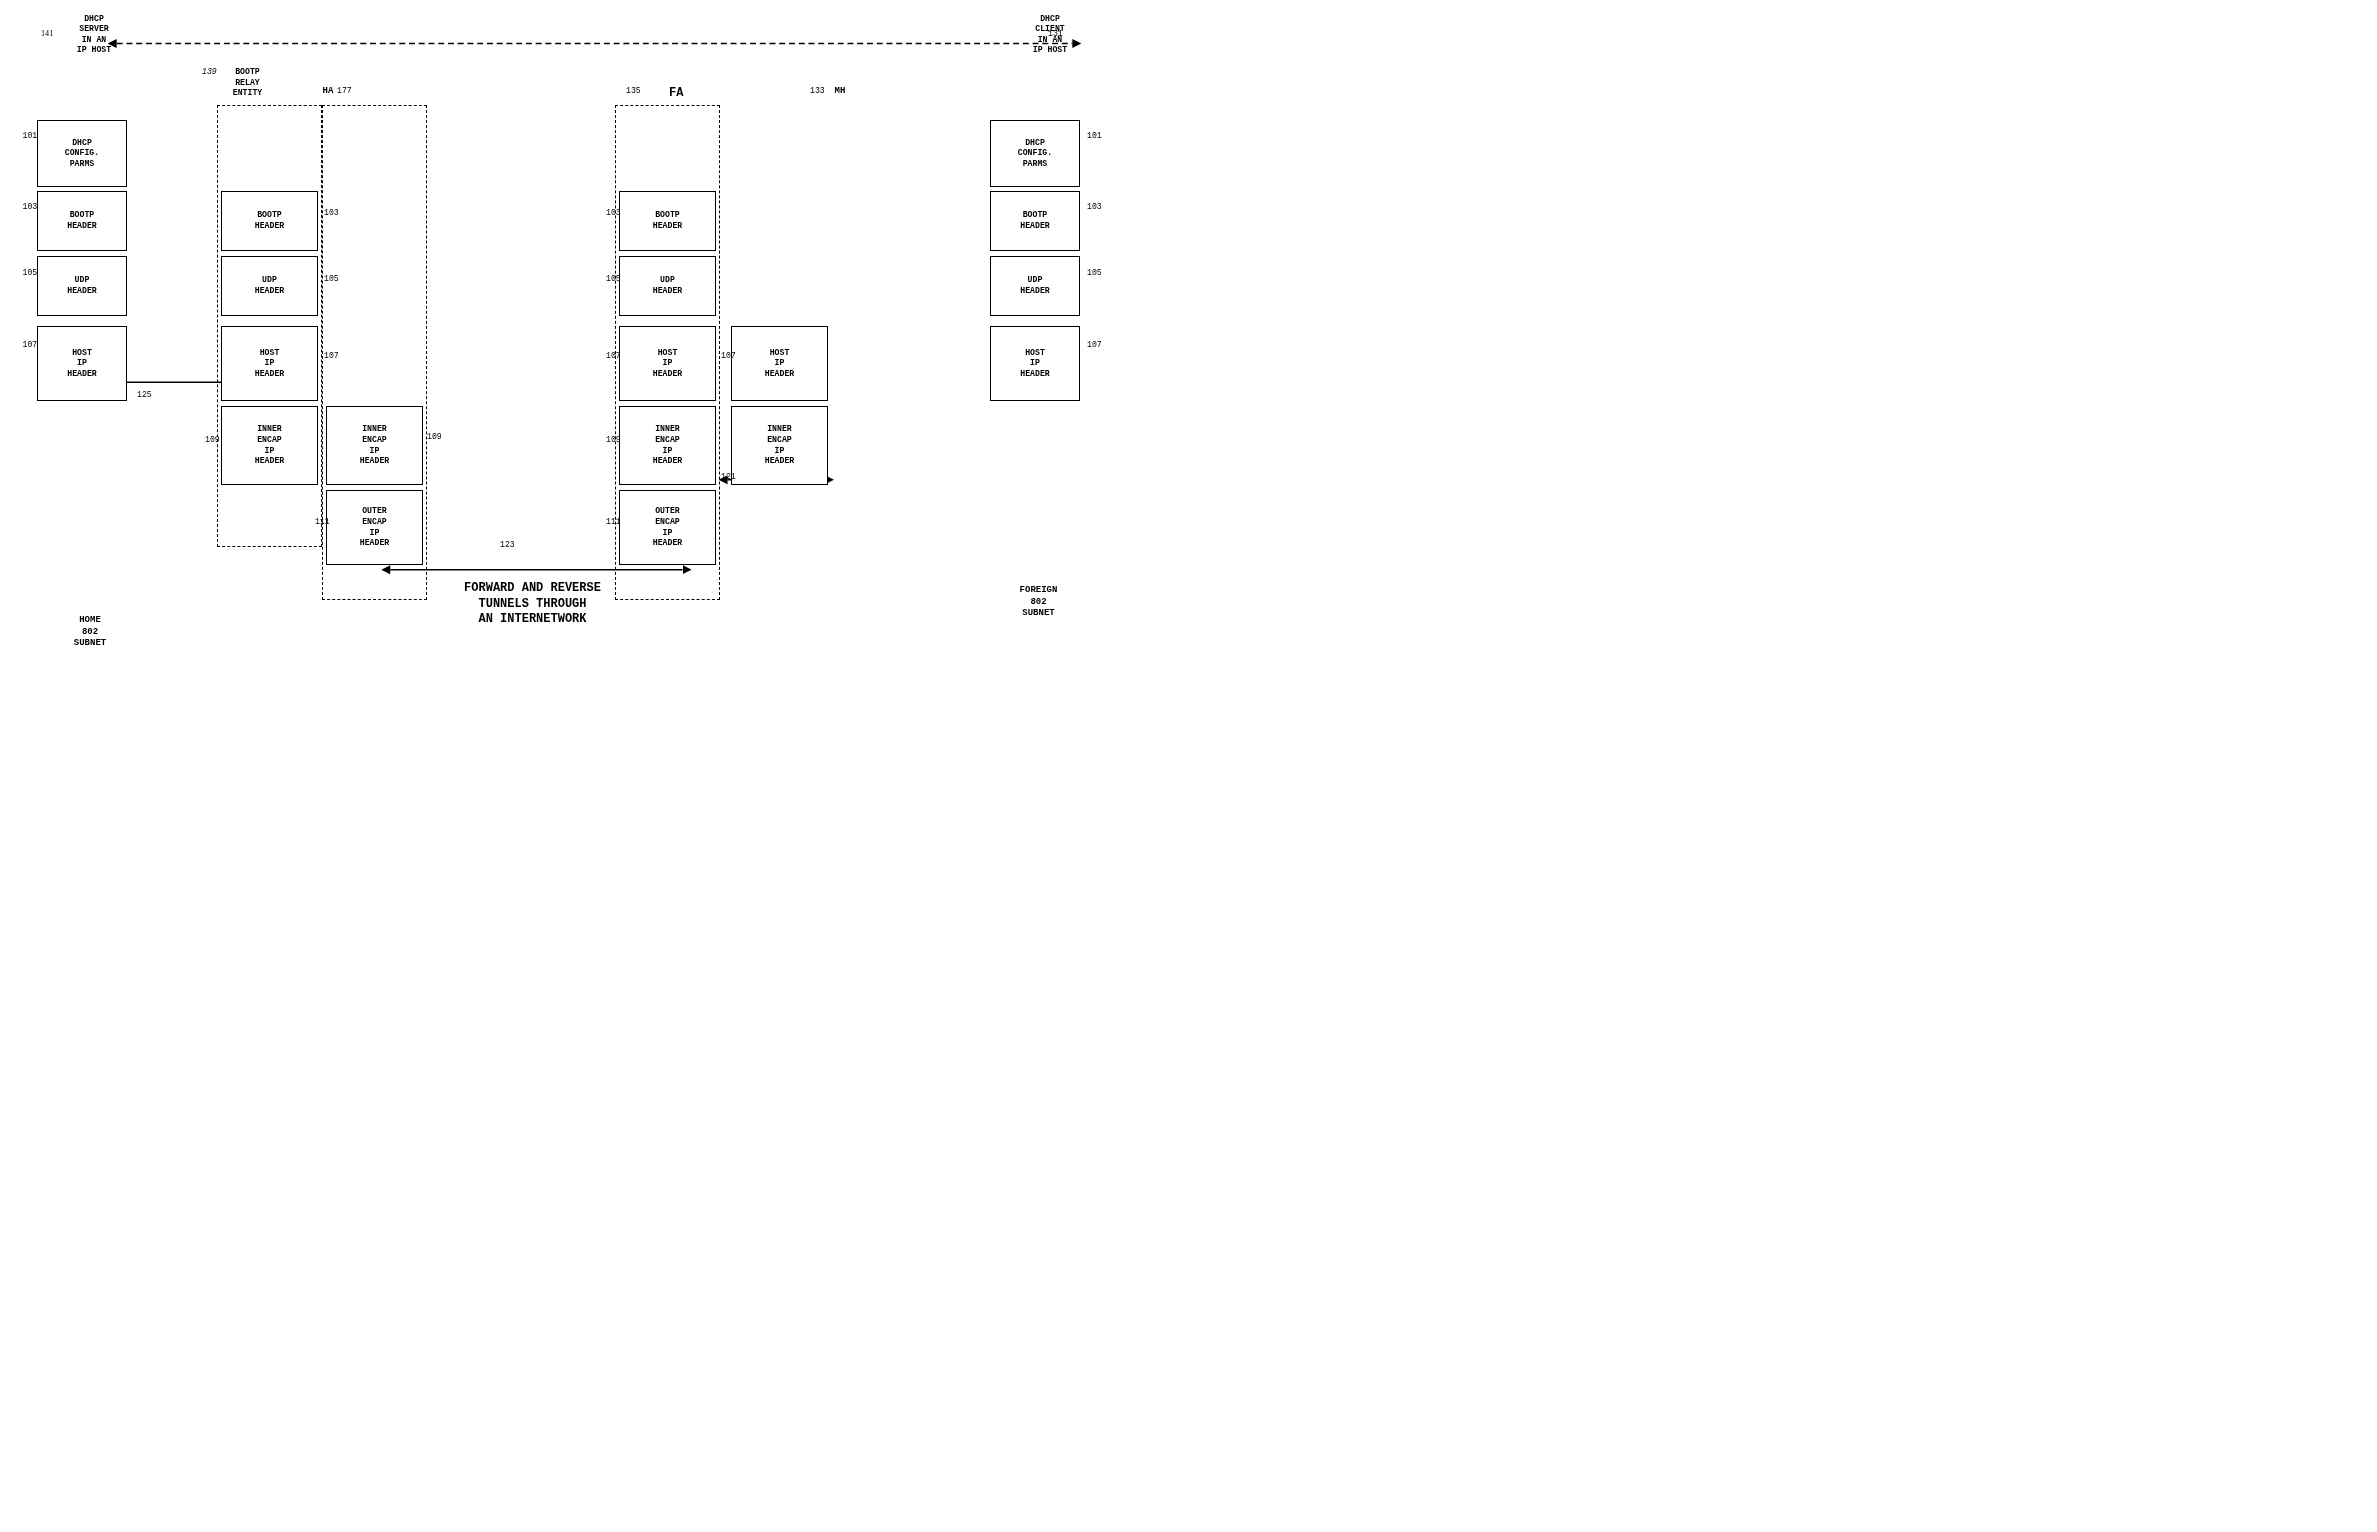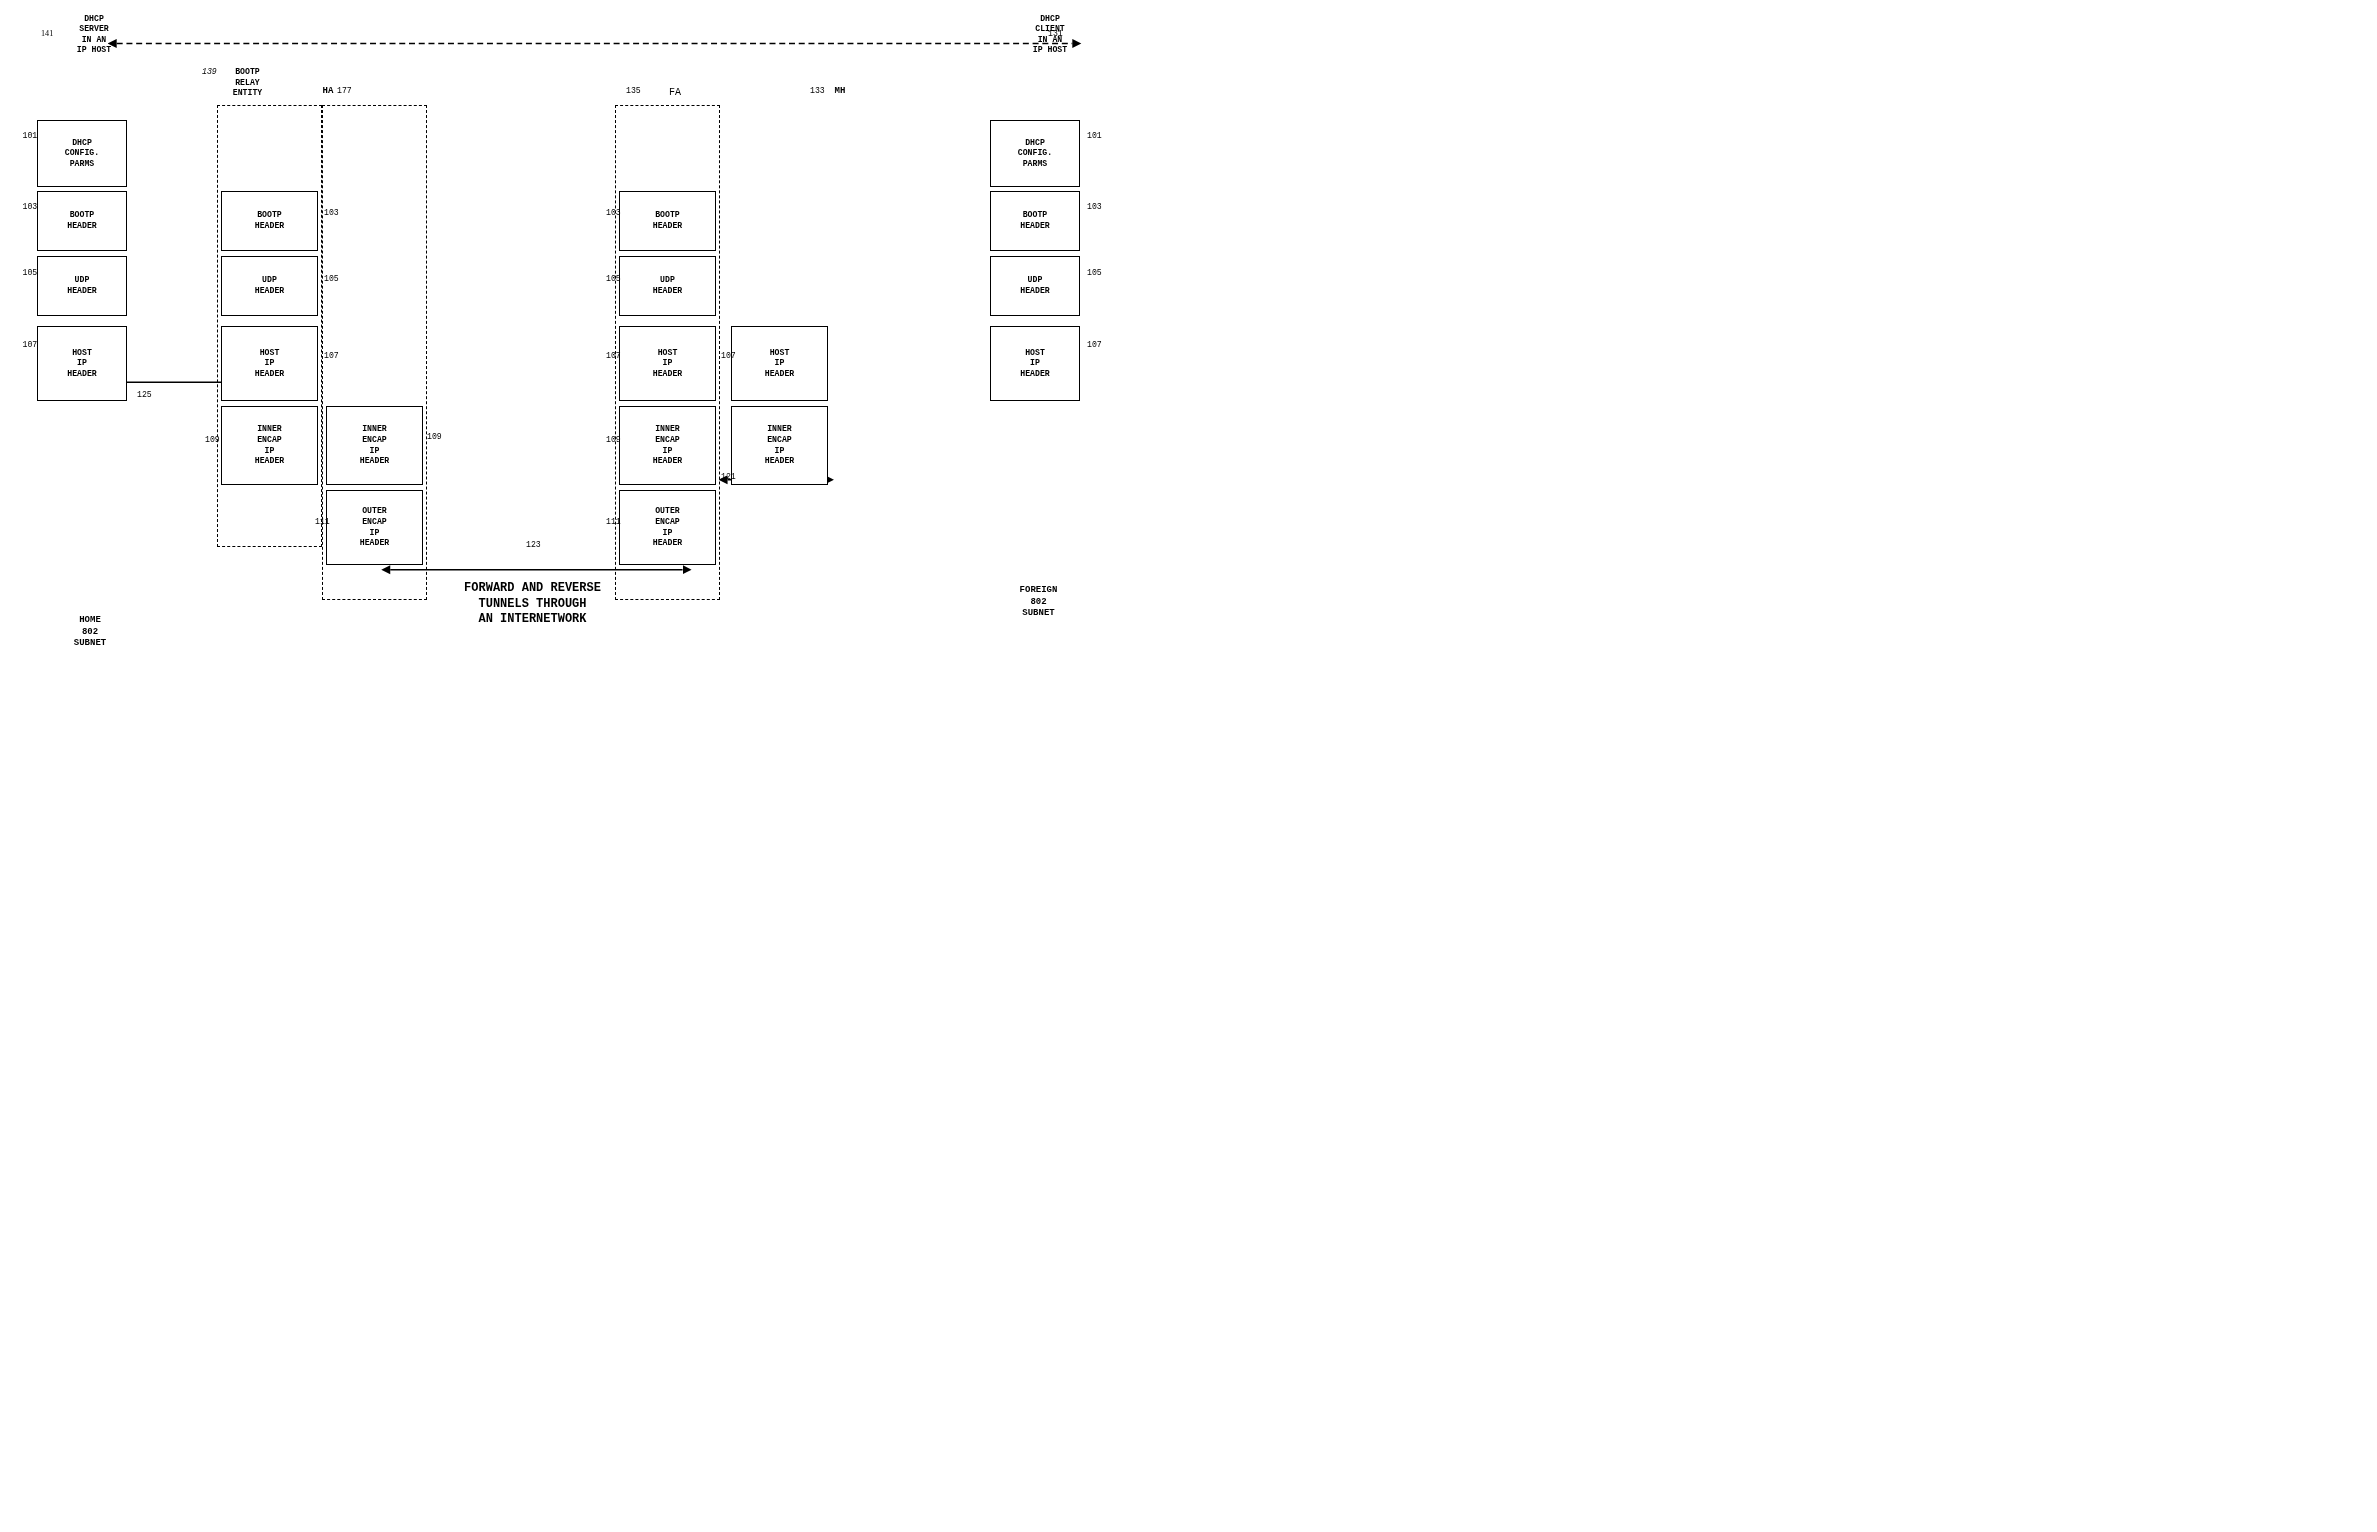--- a/index.html
+++ b/index.html
@@ -117,21 +117,21 @@
 ENTITY</span>
   </div>
 
   <span class="ref-num" style="left:337px; top:86px;">177</span>
   <div class="label" style="left:313px; top:86px; width:30px;">
     <span style="font-size:9px; font-weight:bold;">HA</span>
   </div>
 
   <span class="ref-num" style="left:626px; top:86px;">135</span>
   <div class="label" style="left:645px; top:86px; width:30px;">
-    <span style="font-size:10px; font-weight:normal;margin-left:24px;">FA</span>
+    <span style="font-size:12px; font-weight:bold;margin-left:24px;">FA</span>
   </div>
 
   <span class="ref-num" style="left:810px; top:86px;">133</span>
   <div class="label" style="left:825px; top:86px; width:30px;">
     <span style="font-size:9px; font-weight:bold;">MH</span>
   </div>
 
   <span class="ref-num" style="left:22.5px; top:131px;">101</span>
   <div class="box" style="left:37px; top:120px; width:90px; height:67px;">
     <span style="white-space:pre-line;">DHCP
@@ -290,21 +290,21 @@
 802
 SUBNET</span>
   </div>
 
   <div class="label" style="left:990px; top:585px; width:97px;">
     <span style="white-space:pre-line; font-size:9px; font-weight:bold;">FOREIGN
 802
 SUBNET</span>
   </div>
 
-  <span class="ref-num" style="left:526px; top:540px;font-family:Liberation Mono, monospace;">123</span>
+  <span class="ref-num" style="left:500px; top:540px;font-family:Liberation Mono, monospace;">123</span>
   <div class="label" style="left:439px; top:581px; width:187px;">
     <span style="white-space:pre-line; font-size:12px; font-weight:bold;">FORWARD AND REVERSE
 TUNNELS THROUGH
 AN INTERNETWORK</span>
   </div>
 
 </div>
 
 
 </body></html>

